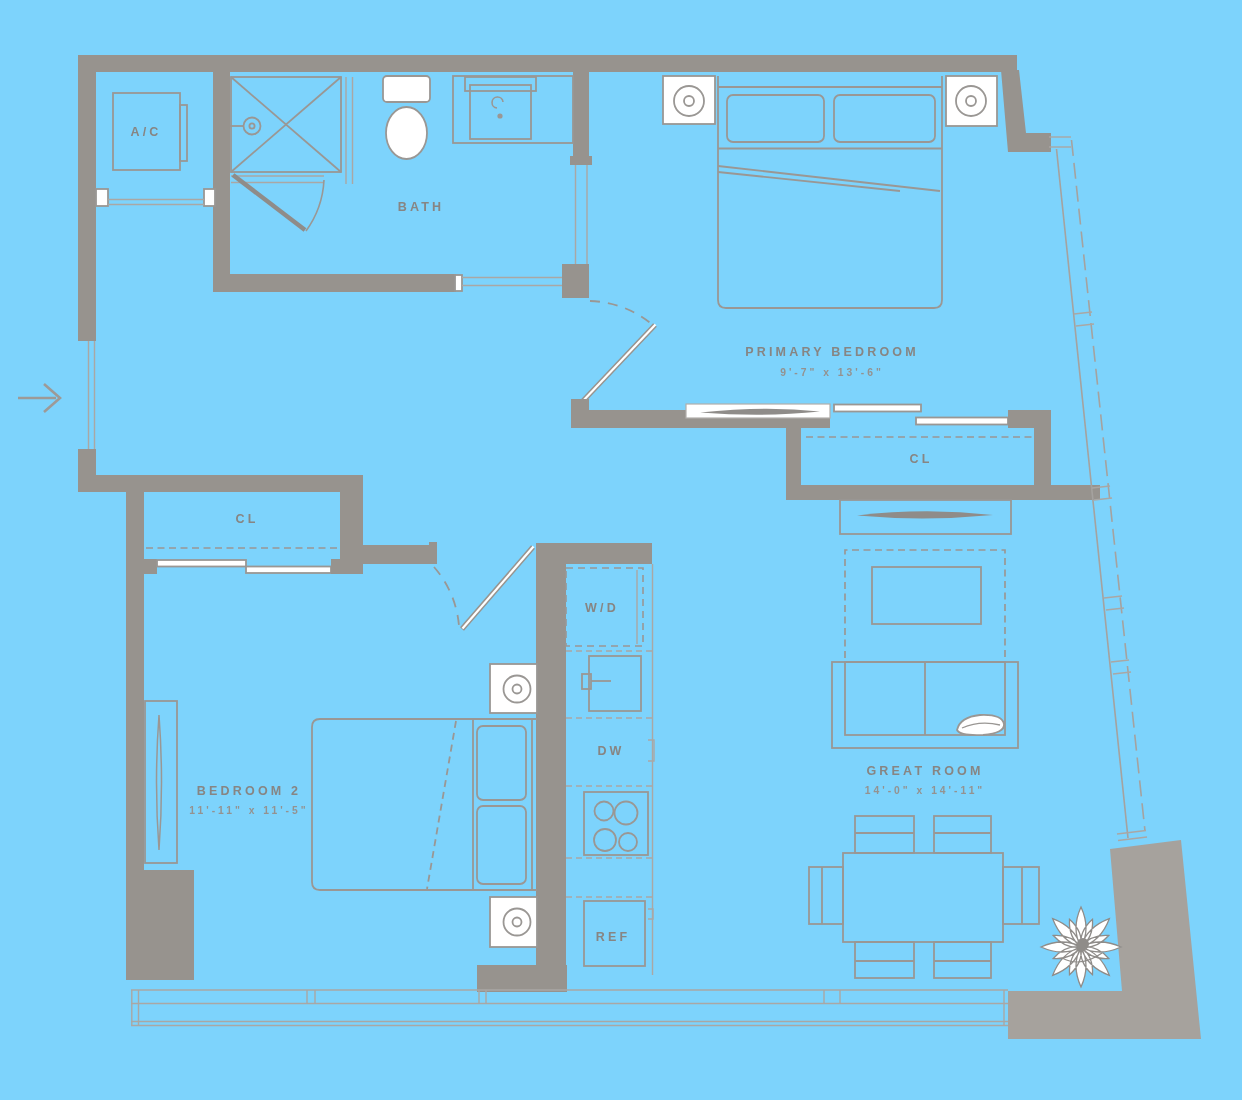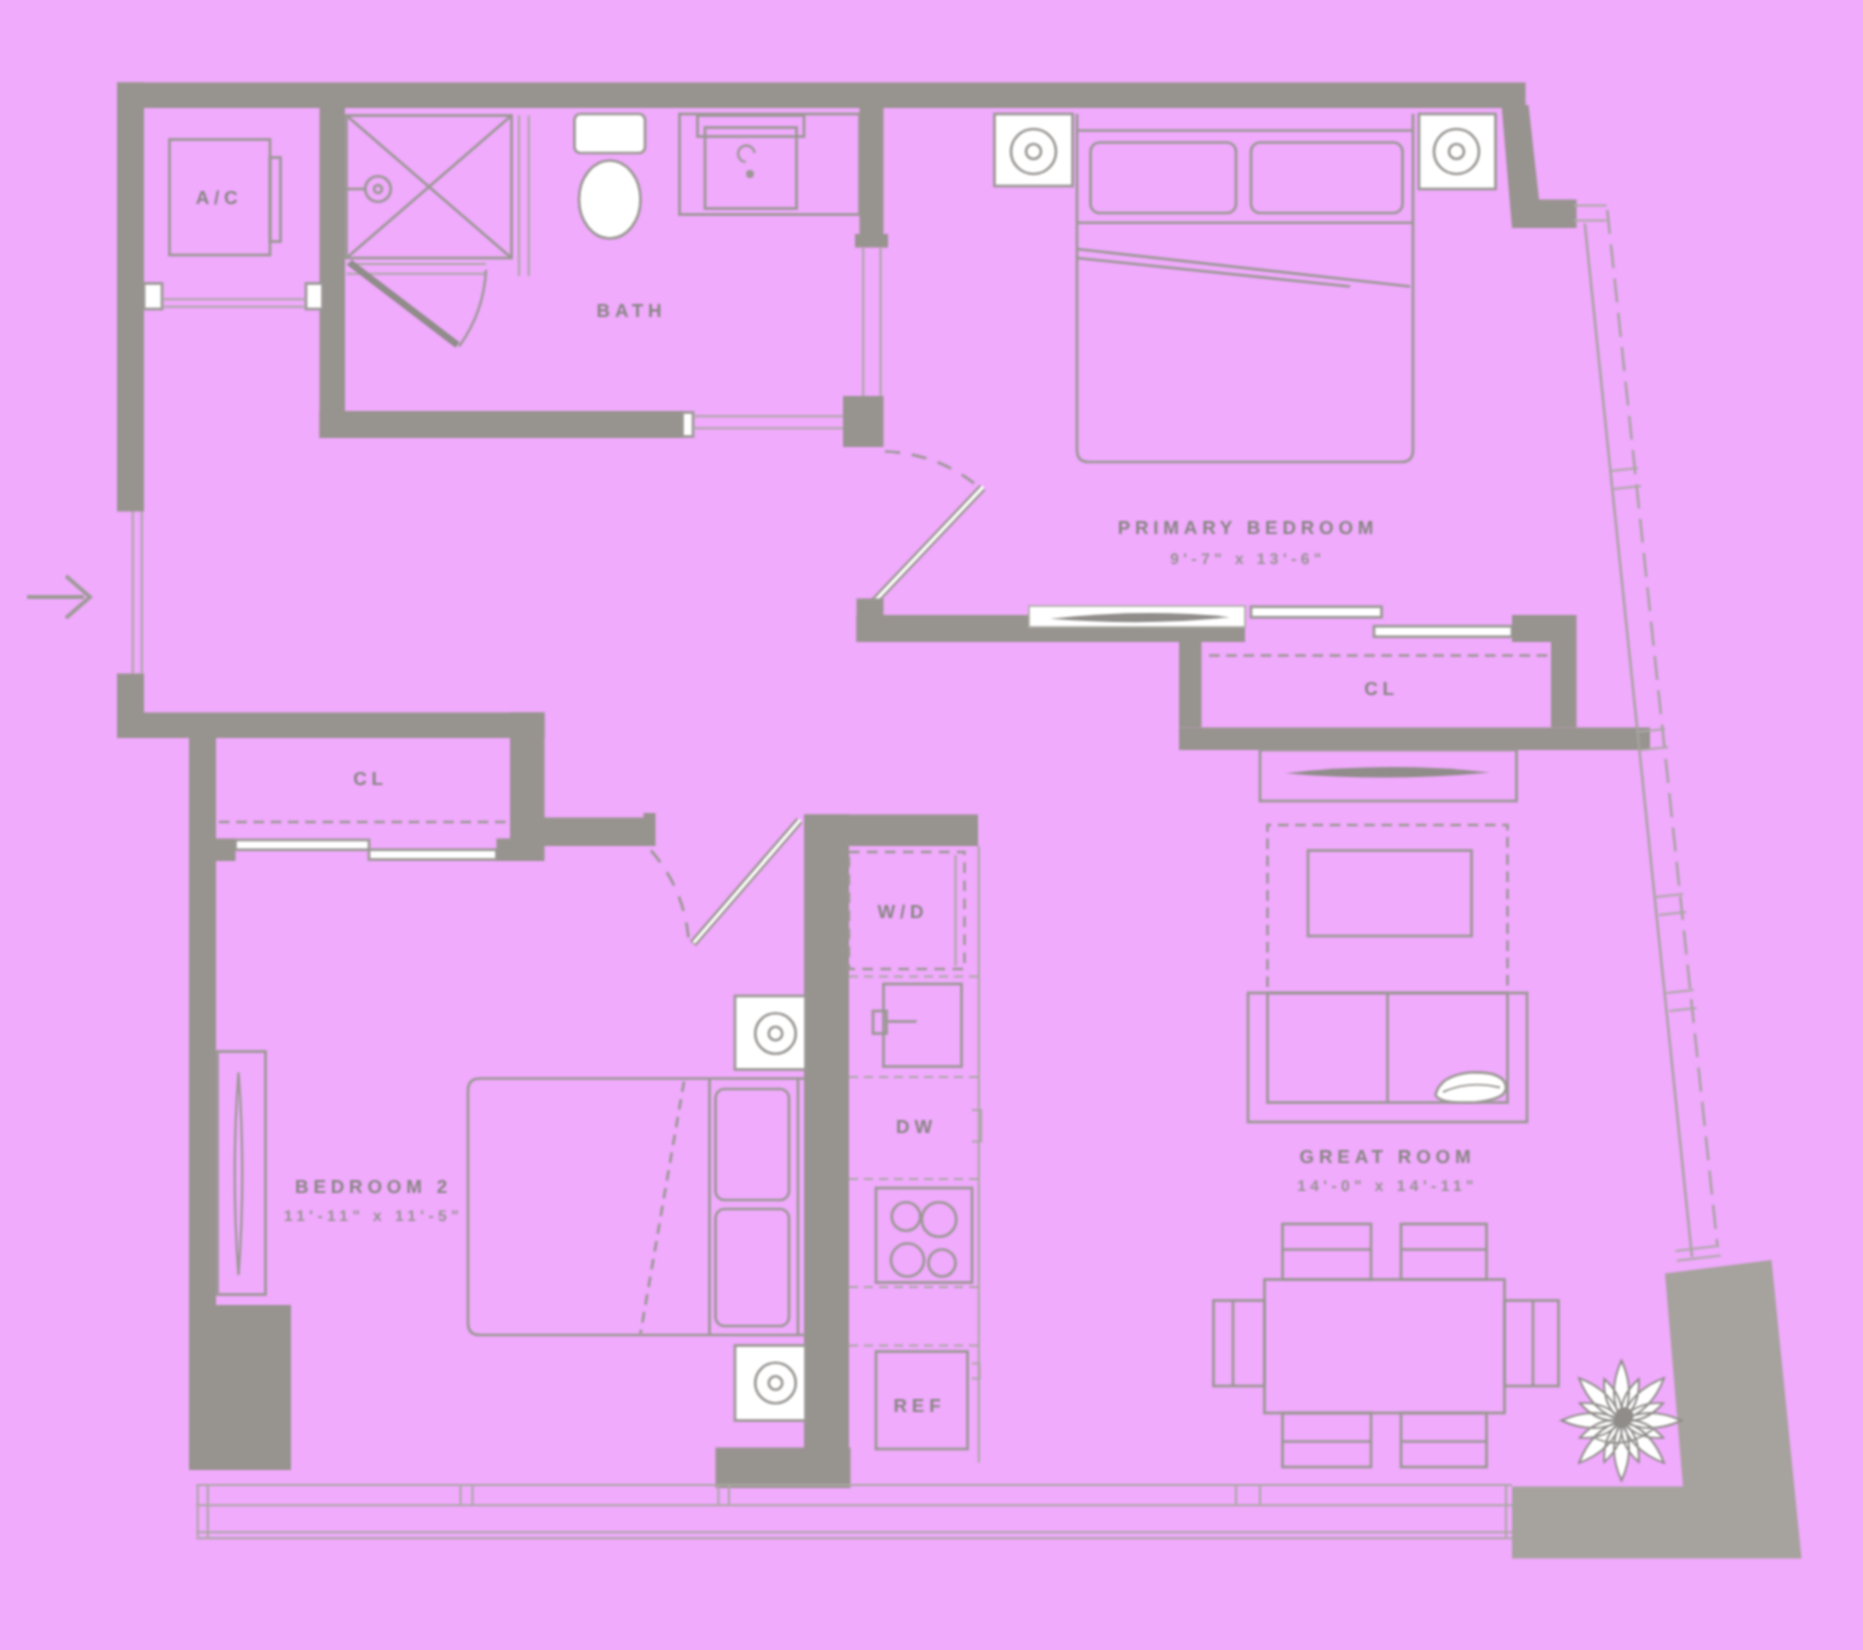--- a/index.html
+++ b/index.html
@@ -1,16 +1,16 @@
 <!DOCTYPE html>
 <html><head>
 <meta charset="utf-8">
 <style>
   html,body{margin:0;padding:0;background:#ffffff;}
-  .wrap{width:1242px;height:1100px;position:relative;background:#f0abfc;overflow:hidden;}
+  .wrap{width:1242px;height:1100px;position:relative;background:#7dd3fc;overflow:hidden;}
   svg{display:block;filter:blur(0.65px);}
   .w{fill:#97938e;stroke:none;}
   .ln{fill:none;stroke:#9a9794;stroke-width:1.8;}
   .lnw{fill:#ffffff;stroke:#9a9794;stroke-width:1.8;}
   .tn{fill:none;stroke:#aaa7a4;stroke-width:1.4;}
   .dsh{fill:none;stroke:#9a9794;stroke-width:1.7;stroke-dasharray:7 4.5;}
   .txt{font-family:"Liberation Sans",sans-serif;font-size:12.5px;font-weight:bold;letter-spacing:3.2px;fill:#878583;text-anchor:middle;}
   .txs{font-family:"Liberation Sans",sans-serif;font-size:10.3px;font-weight:bold;letter-spacing:3px;fill:#949290;text-anchor:middle;}
 </style>
 </head>

